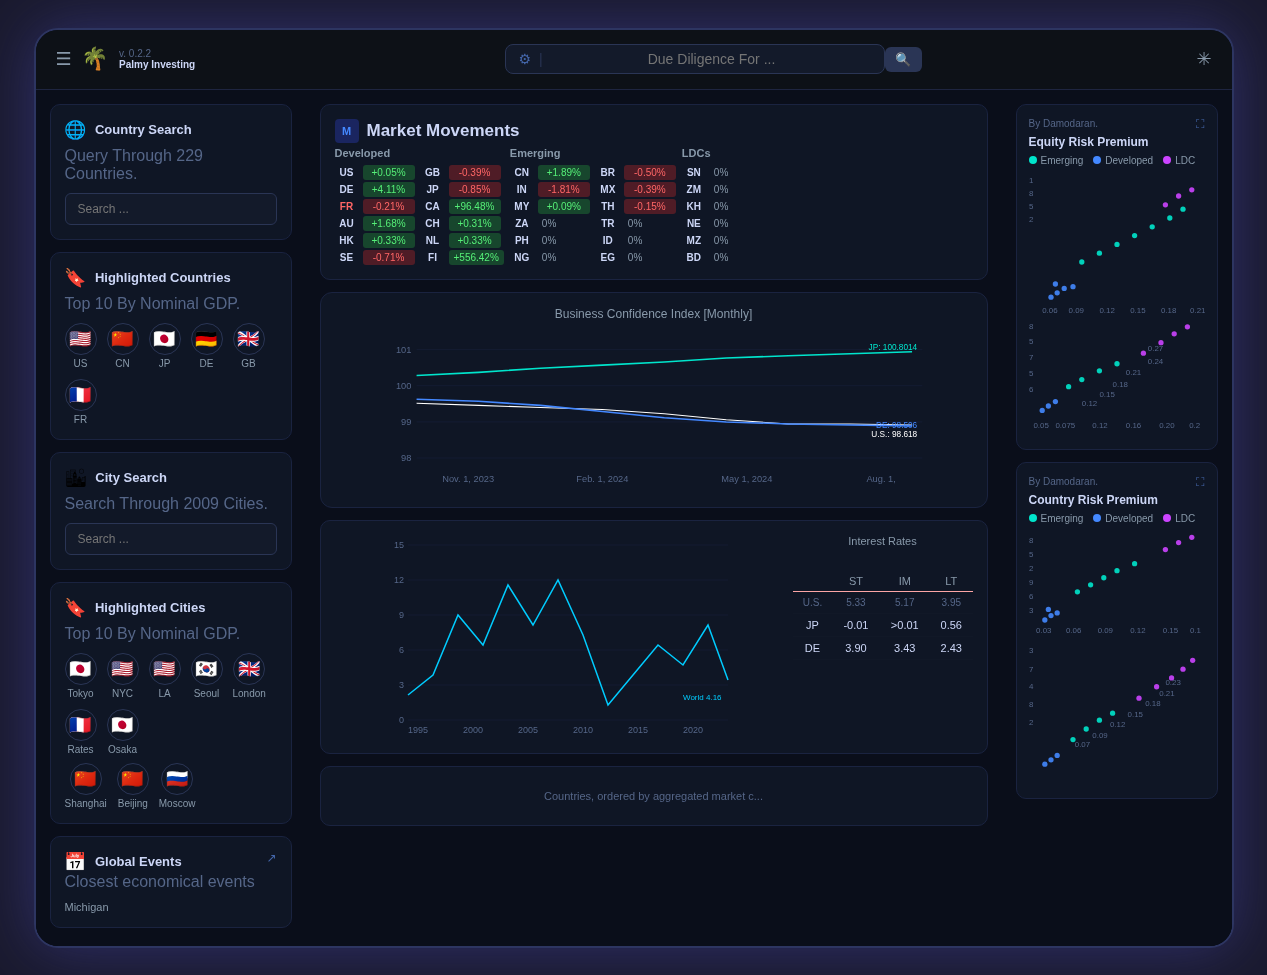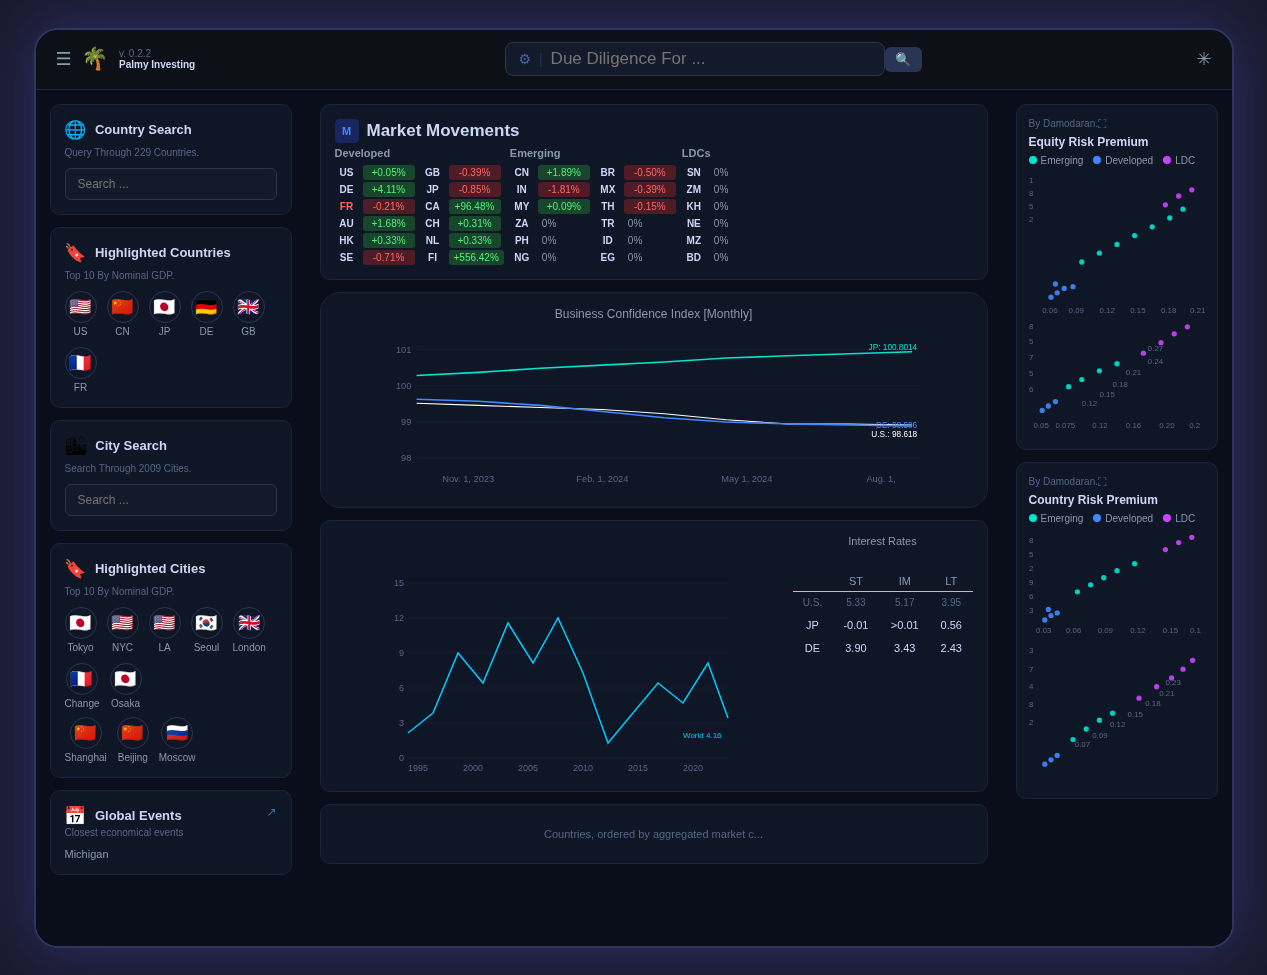--- a/index.html
+++ b/index.html
@@ -59,22 +59,23 @@
       padding: 6px 12px;
       width: 380px;
       gap: 8px;
     }
     .search-bar-gear { color: #4466aa; font-size: 14px; }
     .search-bar input {
       background: transparent;
       border: none;
       outline: none;
       color: #bef264;
-      font-size: 17px;
+      font-size: 14px;
       width: 100%;
+      text-align: center;
     }
     .search-btn {
       background: #2a3555;
       border: none;
       border-radius: 6px;
       color: #aabbdd;
       padding: 5px 10px;
       cursor: pointer;
       font-size: 13px;
     }
@@ -110,21 +111,21 @@
       border: 1px solid #1a2340;
     }
     .sidebar-card-header {
       display: flex;
       align-items: center;
       gap: 8px;
       margin-bottom: 6px;
     }
     .sidebar-card-icon { font-size: 18px; }
     .sidebar-card-title { font-size: 13px; font-weight: 700; color: #ccd6f6; }
-    .sidebar-card-subtitle { font-size: 10px; color: #556688; margin-bottom: 10px; }
+    .sidebar-card-subtitle { font-size: 16px; color: #556688; margin-bottom: 10px; }
     .sidebar-search {
       background: #131a2a;
       border: 1px solid #2a3555;
       border-radius: 6px;
       padding: 8px 12px;
       color: #556688;
       font-size: 12px;
       width: 100%;
     }
     .flags-row {
@@ -215,21 +216,21 @@
       min-width: 52px;
       text-align: center;
     }
     .pos { background: rgba(40,160,60,0.35); color: #55ee77; }
     .neg { background: rgba(200,40,40,0.35); color: #ff6666; }
     .market-zero { font-size: 10px; color: #8899aa; padding: 2px 4px; }
 
     
     .chart-card {
       background: #0f1625;
-      border-radius: 20px;
+      border-radius: 12px;
       padding: 14px;
       border: 1px solid #1a2340;
     }
     .chart-title { font-size: 12px; color: #8899aa; text-align: center; margin-bottom: 8px; }
 
     .bci-chart-area {
       position: relative;
       height: 160px;
       margin-bottom: 4px;
     }
@@ -240,21 +241,20 @@
       background: #0f1625;
       border-radius: 10px;
       padding: 14px;
       border: 1px solid #1a2340;
       display: flex;
       gap: 12px;
     }
     .interest-chart-area {
       flex: 1;
       position: relative;
-      margin-top: 38px;
     }
     .interest-table-area {
       width: 180px;
       flex-shrink: 0;
     }
     .interest-table-title {
       font-size: 11px;
       color: #8899aa;
       text-align: center;
       margin-bottom: 24px;
@@ -294,20 +294,21 @@
     .right-panel::-webkit-scrollbar-thumb { background: #2a3555; }
 
     .chart-widget {
       background: #0f1625;
       border-radius: 10px;
       padding: 12px;
       border: 1px solid #1a2340;
     }
     .widget-header {
       display: flex;
+      justify-content: space-between;
       align-items: center;
       margin-bottom: 4px;
     }
     .widget-by { font-size: 10px; color: #556688; }
     .widget-expand { color: #4466aa; font-size: 12px; cursor: pointer; }
     .widget-title { font-size: 12px; font-weight: 700; color: #ccd6f6; margin-bottom: 6px; }
     .widget-legend {
       display: flex;
       gap: 10px;
       margin-bottom: 8px;
@@ -448,21 +449,21 @@
           <div class="flag-item">
               <div class="flag-circle">🇰🇷</div>
               <span class="flag-label">Seoul</span>
             </div>
           <div class="flag-item">
               <div class="flag-circle">🇬🇧</div>
               <span class="flag-label">London</span>
             </div>
           <div class="flag-item">
               <div class="flag-circle">🇫🇷</div>
-              <span class="flag-label">Change</span>
+              <span class="flag-label">Rates</span>
             </div>
           <div class="flag-item">
               <div class="flag-circle">🇯🇵</div>
               <span class="flag-label">Osaka</span>
             </div>
         </div>
         <div class="flags-row">
           <div class="flag-item">
               <div class="flag-circle">🇨🇳</div>
               <span class="flag-label">Shanghai</span>

